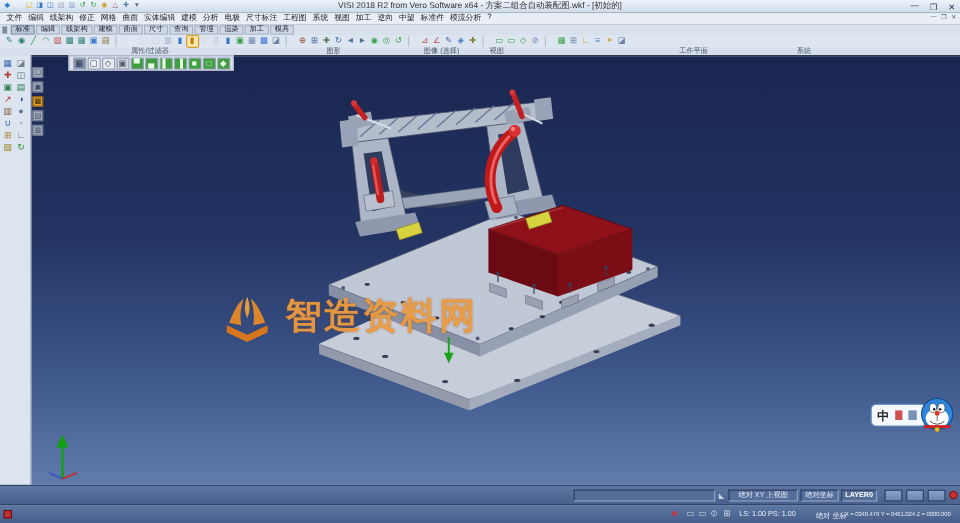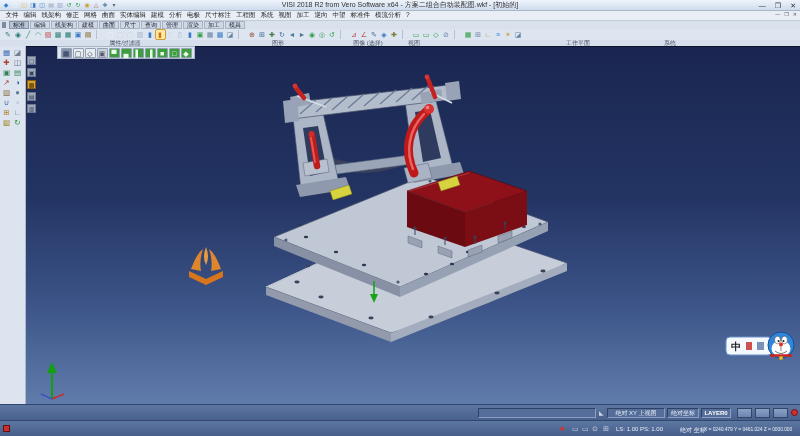--- a/index.html
+++ b/index.html
@@ -441,20 +441,21 @@
     </g>
   </svg>
 
   <div class="watermark">
     <svg width="46" height="44" viewBox="0 0 46 44">
       <path d="M6,30 L23,38 L40,30 L40,36 L23,44 L6,36 Z" fill="#e07818"></path>
       <path d="M8,28 Q14,12 20,8 Q16,20 18,30 Z" fill="#e88a28"></path>
       <path d="M38,28 Q32,12 26,8 Q30,20 28,30 Z" fill="#e88a28"></path>
       <path d="M23,6 Q19,16 23,24 Q27,16 23,6 Z" fill="#f0a040"></path>
     </svg>
+    <span class="wm-text">智造资料网</span>
   </div>
 
   <div class="status1">
     <span class="seg" style="left:478px;width:118px"></span>
     <span style="position:absolute;left:599px;top:4px;font-size:6px;color:#c9d3e4">◣</span>
     <span class="seg" style="left:607px;width:58px">绝对 XY 上视图</span>
     <span class="seg" style="left:667px;width:32px">绝对坐标</span>
     <span class="seg" style="left:701px;width:30px;font-weight:bold;color:#fff">LAYER0</span>
     <span class="sbtn" style="left:737px"></span>
     <span class="sbtn" style="left:755px"></span>

